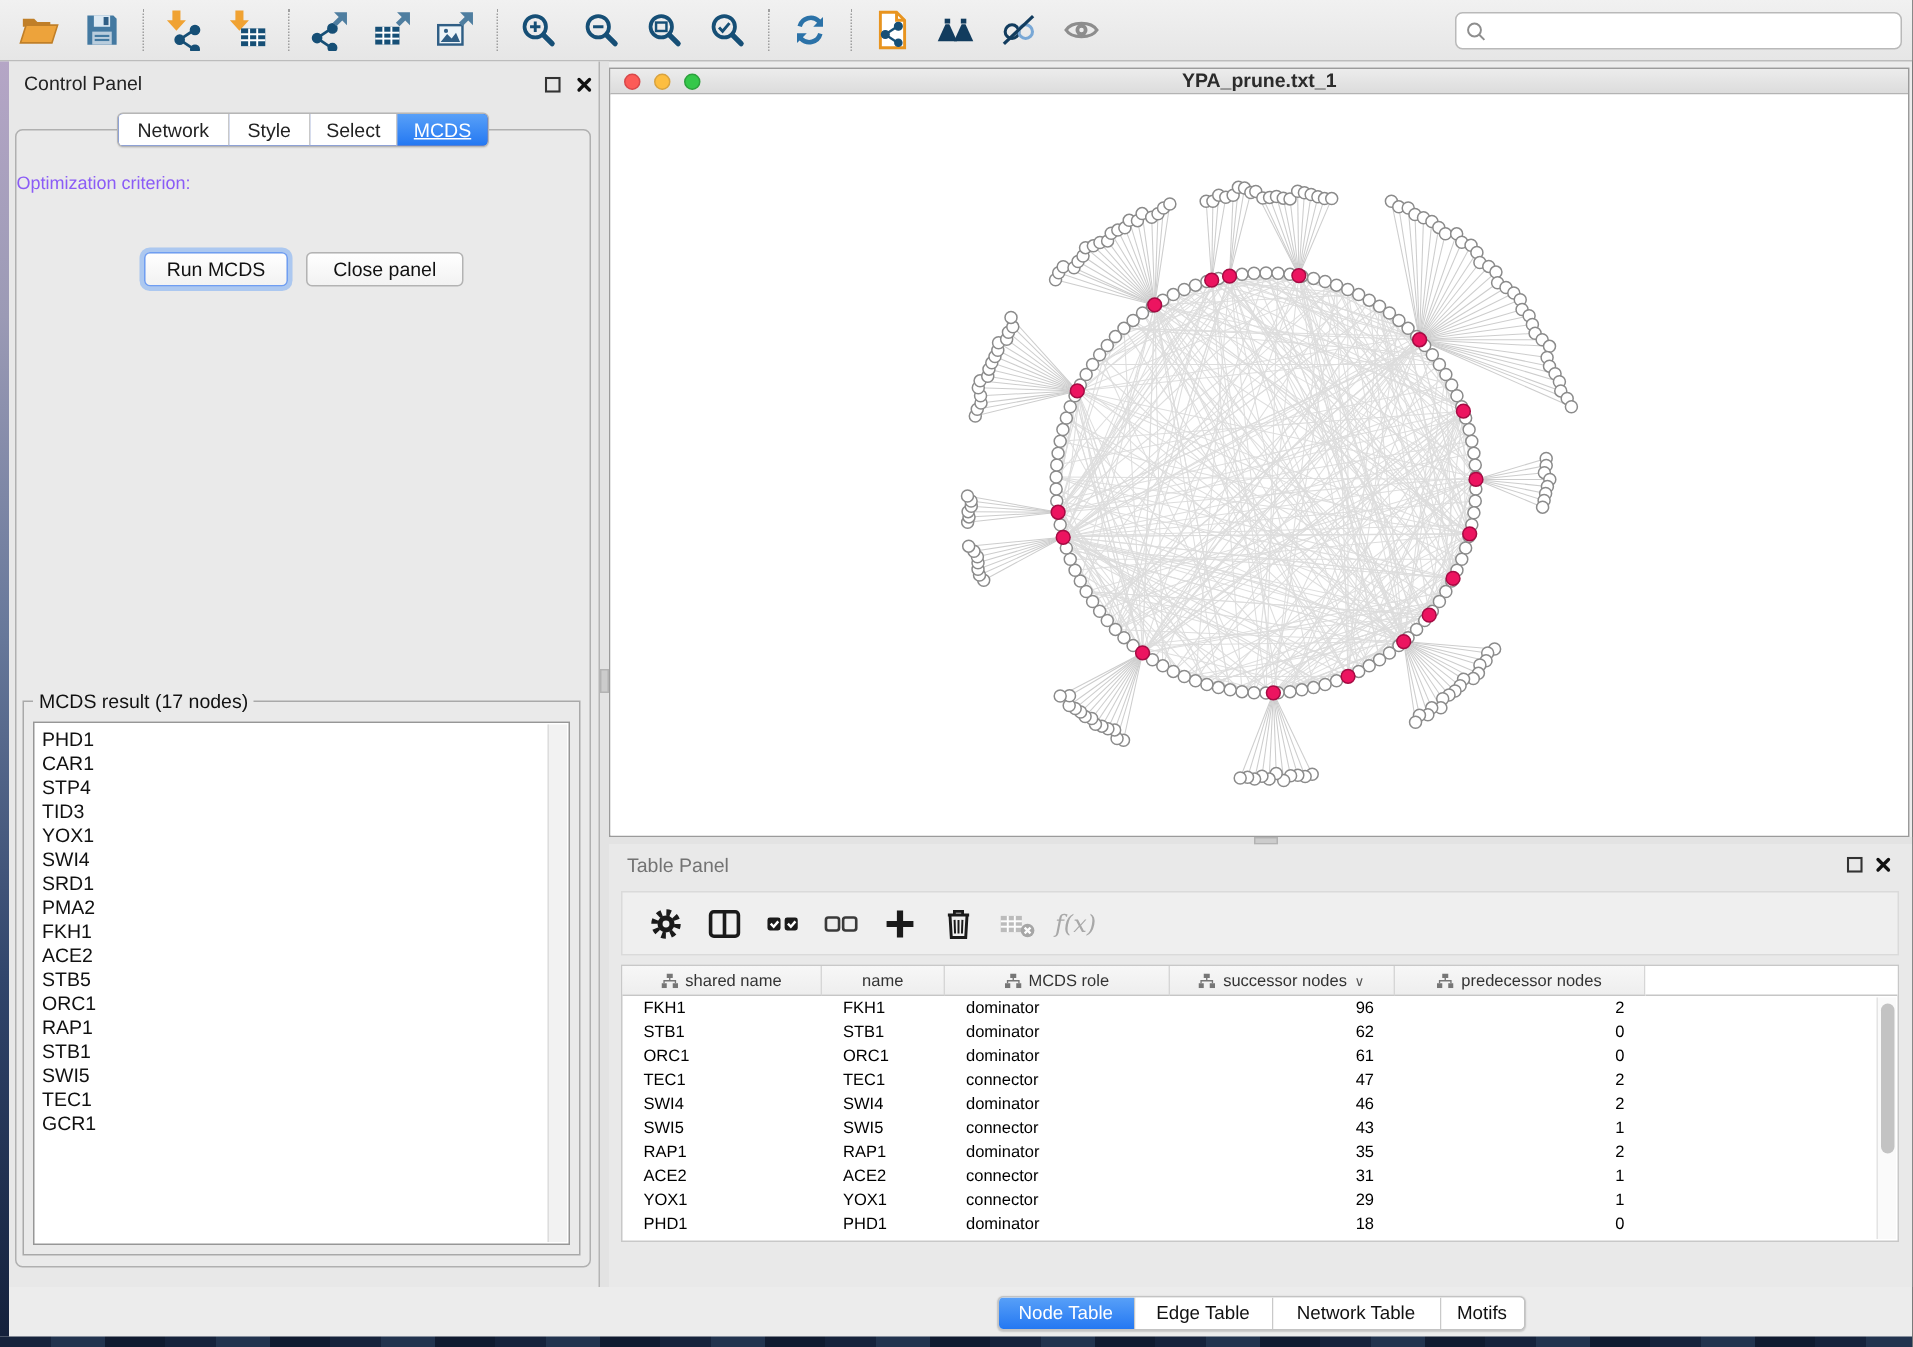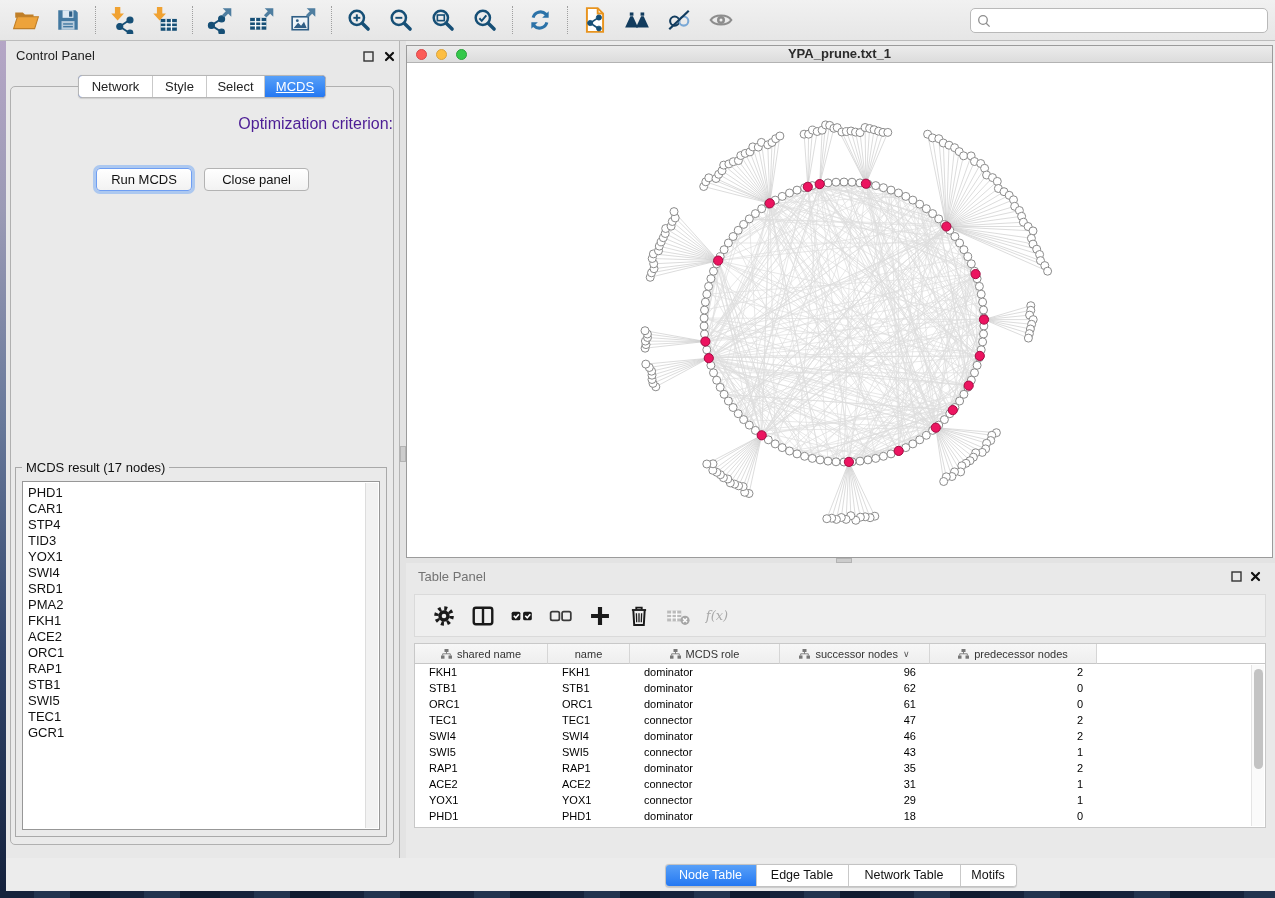--- a/index.html
+++ b/index.html
@@ -35,21 +35,21 @@
   .win-btn { position:absolute; top:9px; width:13px; height:13px; display:flex; align-items:center; justify-content:center; cursor:default; }
   .cp-float { left:356px; } .cp-close { left:377px; }
   .cp-tabpane { position:absolute; left:4px; top:45px; width:384px; height:759px;
     background:#eaeaea; border:1px solid #b0b0b0; border-radius:5px; }
   .cp-tabs { position:absolute; left:50%; top:-12px; transform:translateX(-50%); display:flex;
     border:1px solid #b6b6b6; border-radius:4px; overflow:hidden; background:#1d4ed8; box-shadow:0 0.5px 1px rgba(0,0,0,.12); }
   .seg { height:21px; line-height:21px; font-size:13px; text-align:center; background:#fff; color:#222;
     border-right:1px solid #c9c9c9; cursor:default; }
   .seg:last-child { border-right:0; }
   .seg.active { background:linear-gradient(#58a0f8,#2478f2); color:#fff; }
-  .opt-label { position:absolute; left:0; right:0; top:28px; text-align:right; font-size:16px; color:#4c1d95; }
+  .opt-label { position:absolute; left:0; right:0; top:28px; text-align:left; font-size:12px; color:#8b5cf6; }
   .dropdown { position:absolute; left:35px; top:48px; width:312px; height:23px; background:#fff;
     border:1px solid #b3b3b3; border-radius:4px; display:flex; align-items:center; overflow:hidden; cursor:default; }
   .dd-text { flex:1; font-size:13px; padding-left:8px; color:#111; white-space:nowrap; }
   .dd-caps { width:20px; height:100%; background:linear-gradient(#6fb0f9,#2377ee); display:flex; flex-direction:column;
     align-items:center; justify-content:center; gap:1px; border-left:1px solid #9cc0ef; }
   .cp-btn { position:absolute; top:81px; height:23px; background:linear-gradient(#ffffff,#f2f2f2);
     border:1px solid #b3b3b3; border-radius:4px; font-size:13px; color:#111; text-align:center; line-height:21px; cursor:default; }
   .run-btn { left:85px; width:96px; border-color:#6f9ef2; box-shadow:0 0 0 3px rgba(110,165,245,.5); }
   .close-btn { left:193px; width:105px; }
   .groupbox { position:absolute; left:4px; top:380px; width:372px; height:370px; border:1px solid #a9a9a9; border-radius:0; }
@@ -78,21 +78,21 @@
     font-size:13px; font-weight:bold; color:#2b2b2b; }
   .nw-canvas { position:absolute; left:0; top:17px; width:865px; height:494px; background:#fff; }
 
   
   .table-panel { position:absolute; left:406px; top:563px; width:869px; height:295px; background:#e9e9e9; }
   .tp-title { position:absolute; left:12px; top:6px; font-size:13px; color:#737373; }
   .tp-float { left:auto; right:32px; top:7px; } .tp-close { left:auto; right:13px; top:7px; }
   .tp-toolbar { position:absolute; left:8px; top:31px; right:9px; height:43px; background:#efefef;
     border:1px solid #dadada; display:flex; align-items:center; padding-left:16px; }
   .tp-btn { width:26px; height:26px; margin-right:13px; display:flex; align-items:center; justify-content:center; cursor:default; }
-  .tp-btn .fx { font-family:"DejaVu Serif", serif; font-style:italic; font-size:13px; color:#9c9c9c; }
+  .tp-btn .fx { font-family:"DejaVu Serif", serif; font-style:italic; font-size:16px; color:#9c9c9c; }
   .tp-table { position:absolute; left:8px; top:80px; right:9px; height:185px; background:#fff; border:1px solid #c8c8c8; }
   .tp-thead { position:absolute; left:0; top:0; right:0; height:20px; display:flex; }
   .th { height:20px; background:linear-gradient(#f7f7f7,#eeeeee); border-right:1px solid #d6d6d6; border-bottom:1px solid #c6c6c6;
     display:flex; align-items:center; justify-content:center; gap:5px; font-size:11px; color:#333; cursor:default; }
   .th .sort { font-size:9px; color:#555; }
   .th-fill { flex:1; background:#fff; border-bottom:1px solid #c6c6c6; }
   .tp-tbody { position:absolute; left:0; top:20px; right:14px; bottom:0; overflow:hidden; }
   .tr { display:flex; height:16px; cursor:default; }
   .td { font-size:11px; color:#000; line-height:16px; white-space:nowrap; overflow:hidden; }
   .td.left { padding-left:14px; text-align:left; }
@@ -324,20 +324,21 @@
               <div class="mcds-item">PHD1</div>
               <div class="mcds-item">CAR1</div>
               <div class="mcds-item">STP4</div>
               <div class="mcds-item">TID3</div>
               <div class="mcds-item">YOX1</div>
               <div class="mcds-item">SWI4</div>
               <div class="mcds-item">SRD1</div>
               <div class="mcds-item">PMA2</div>
               <div class="mcds-item">FKH1</div>
               <div class="mcds-item">ACE2</div>
+              <div class="mcds-item">STB5</div>
               <div class="mcds-item">ORC1</div>
               <div class="mcds-item">RAP1</div>
               <div class="mcds-item">STB1</div>
               <div class="mcds-item">SWI5</div>
               <div class="mcds-item">TEC1</div>
               <div class="mcds-item">GCR1</div>
             </div>
           <div class="list-scroll"></div>
         </div>
       </div>

